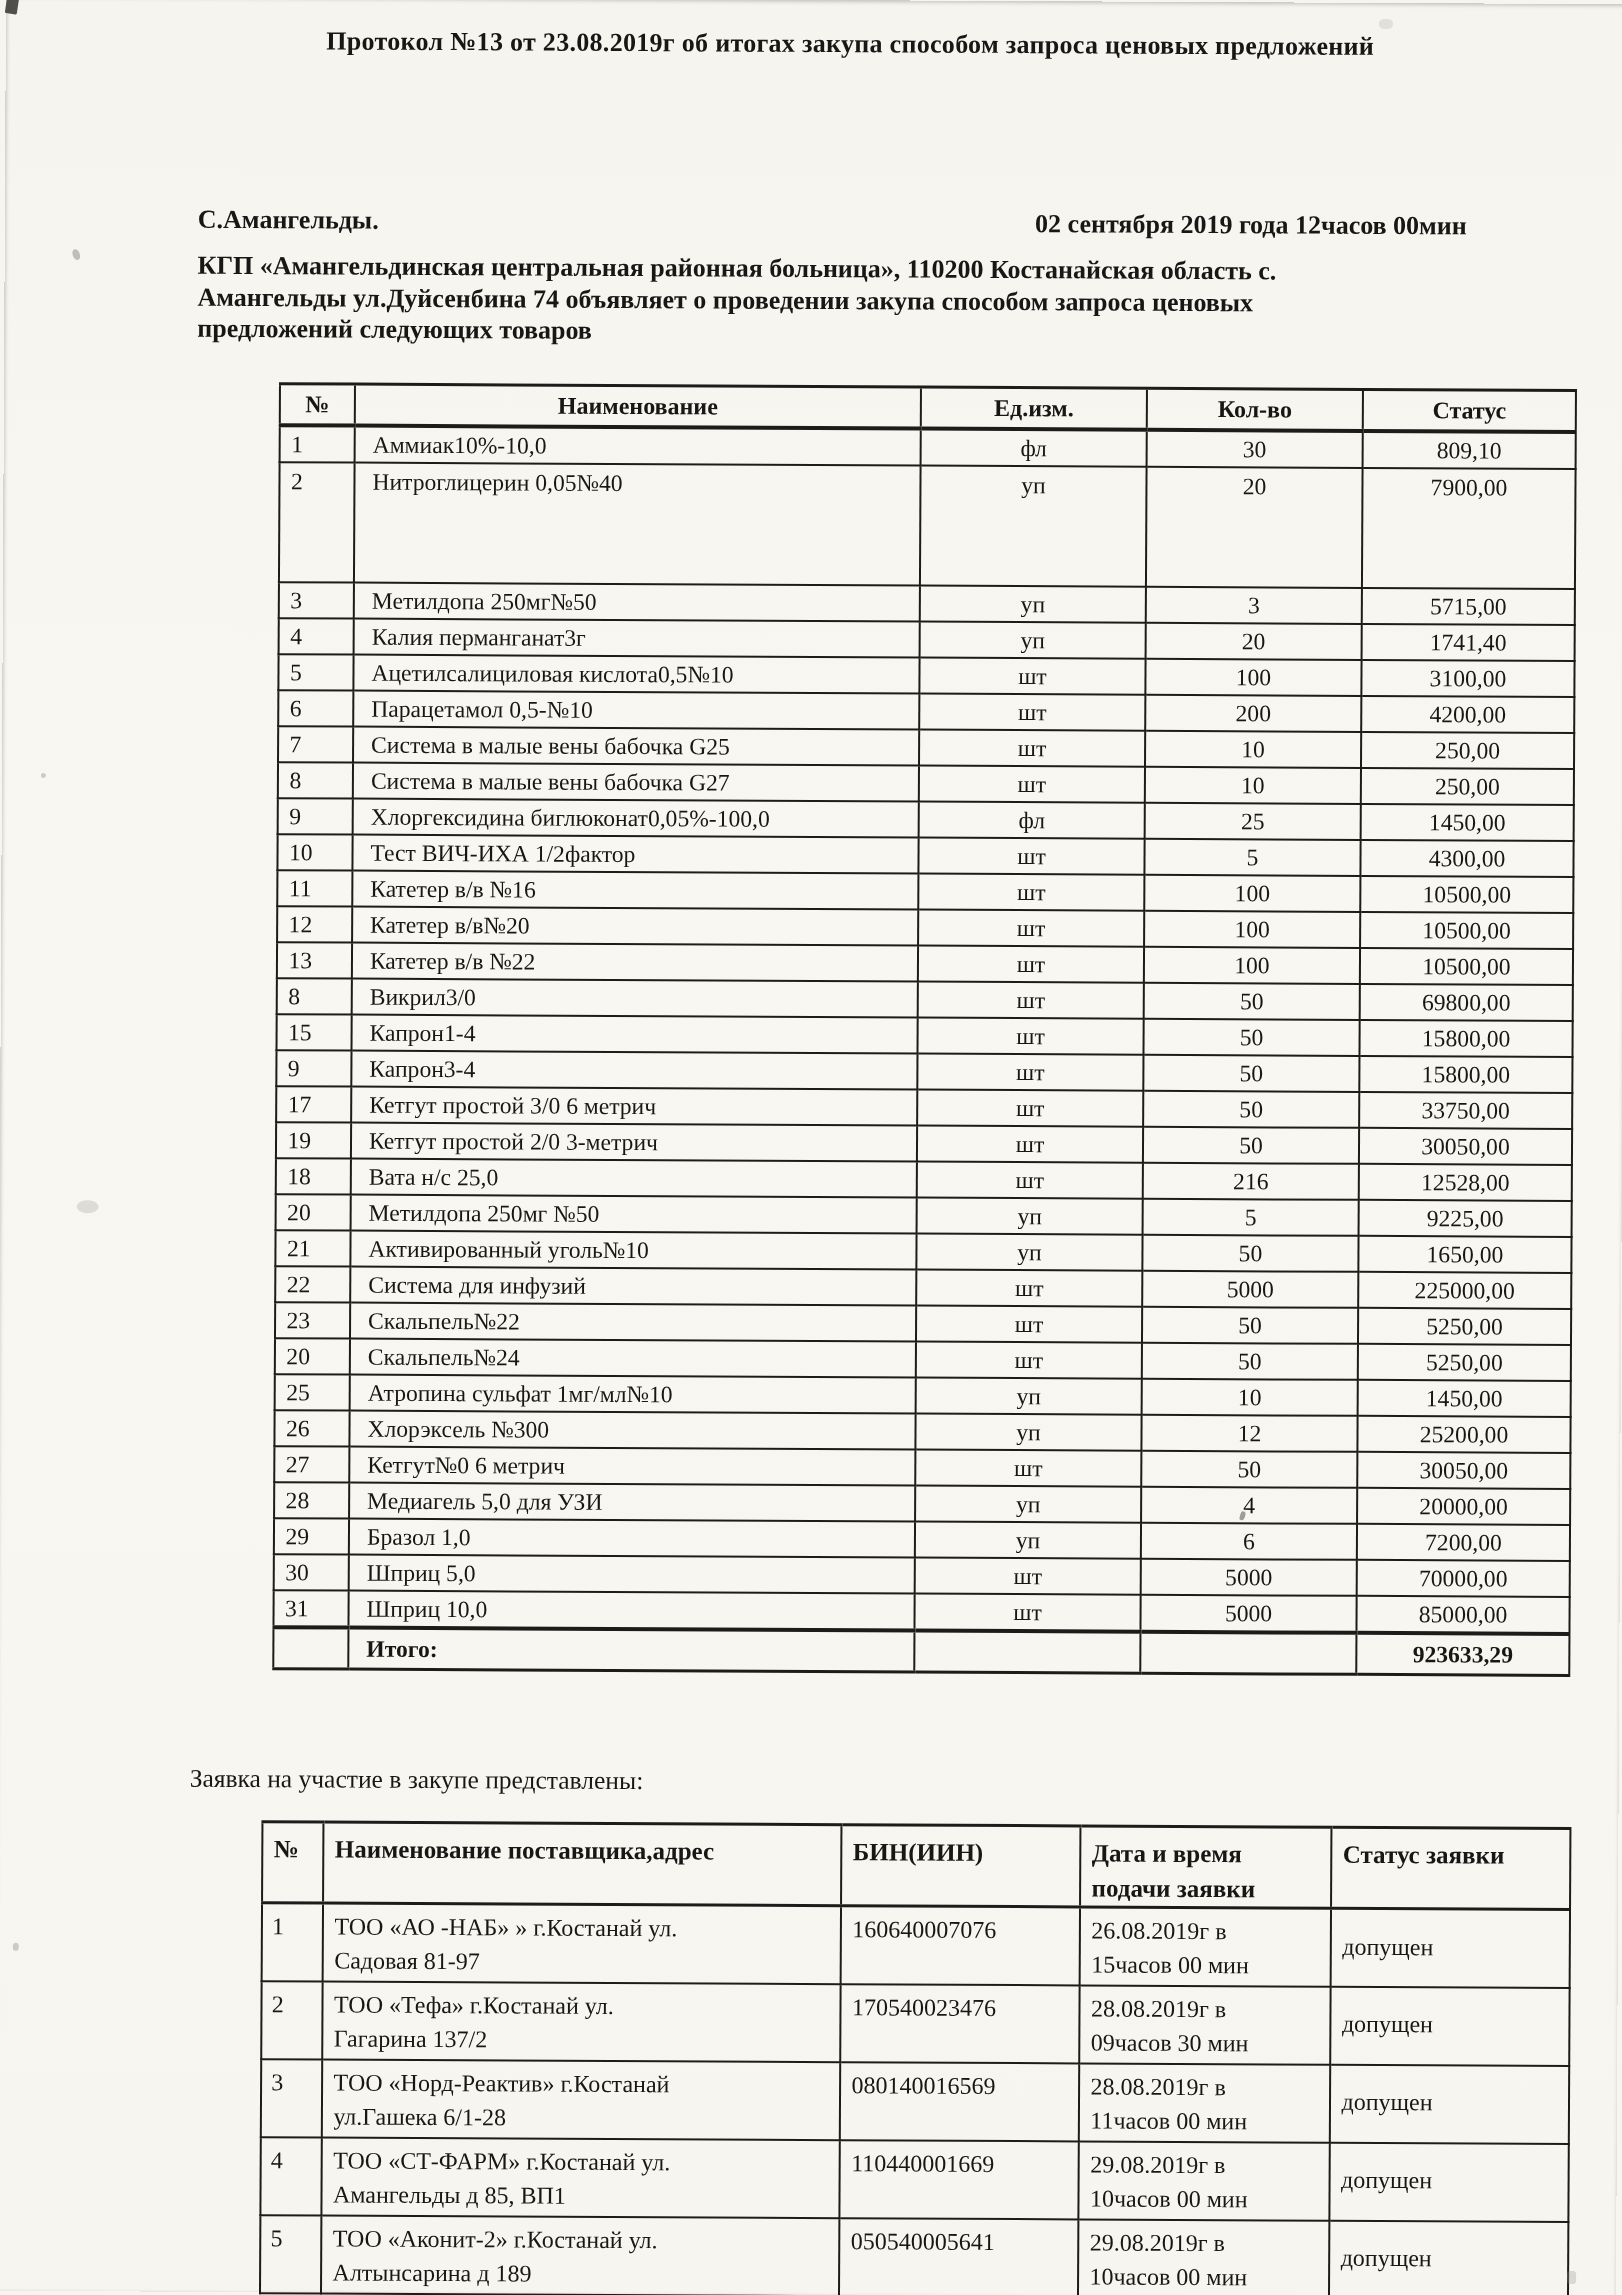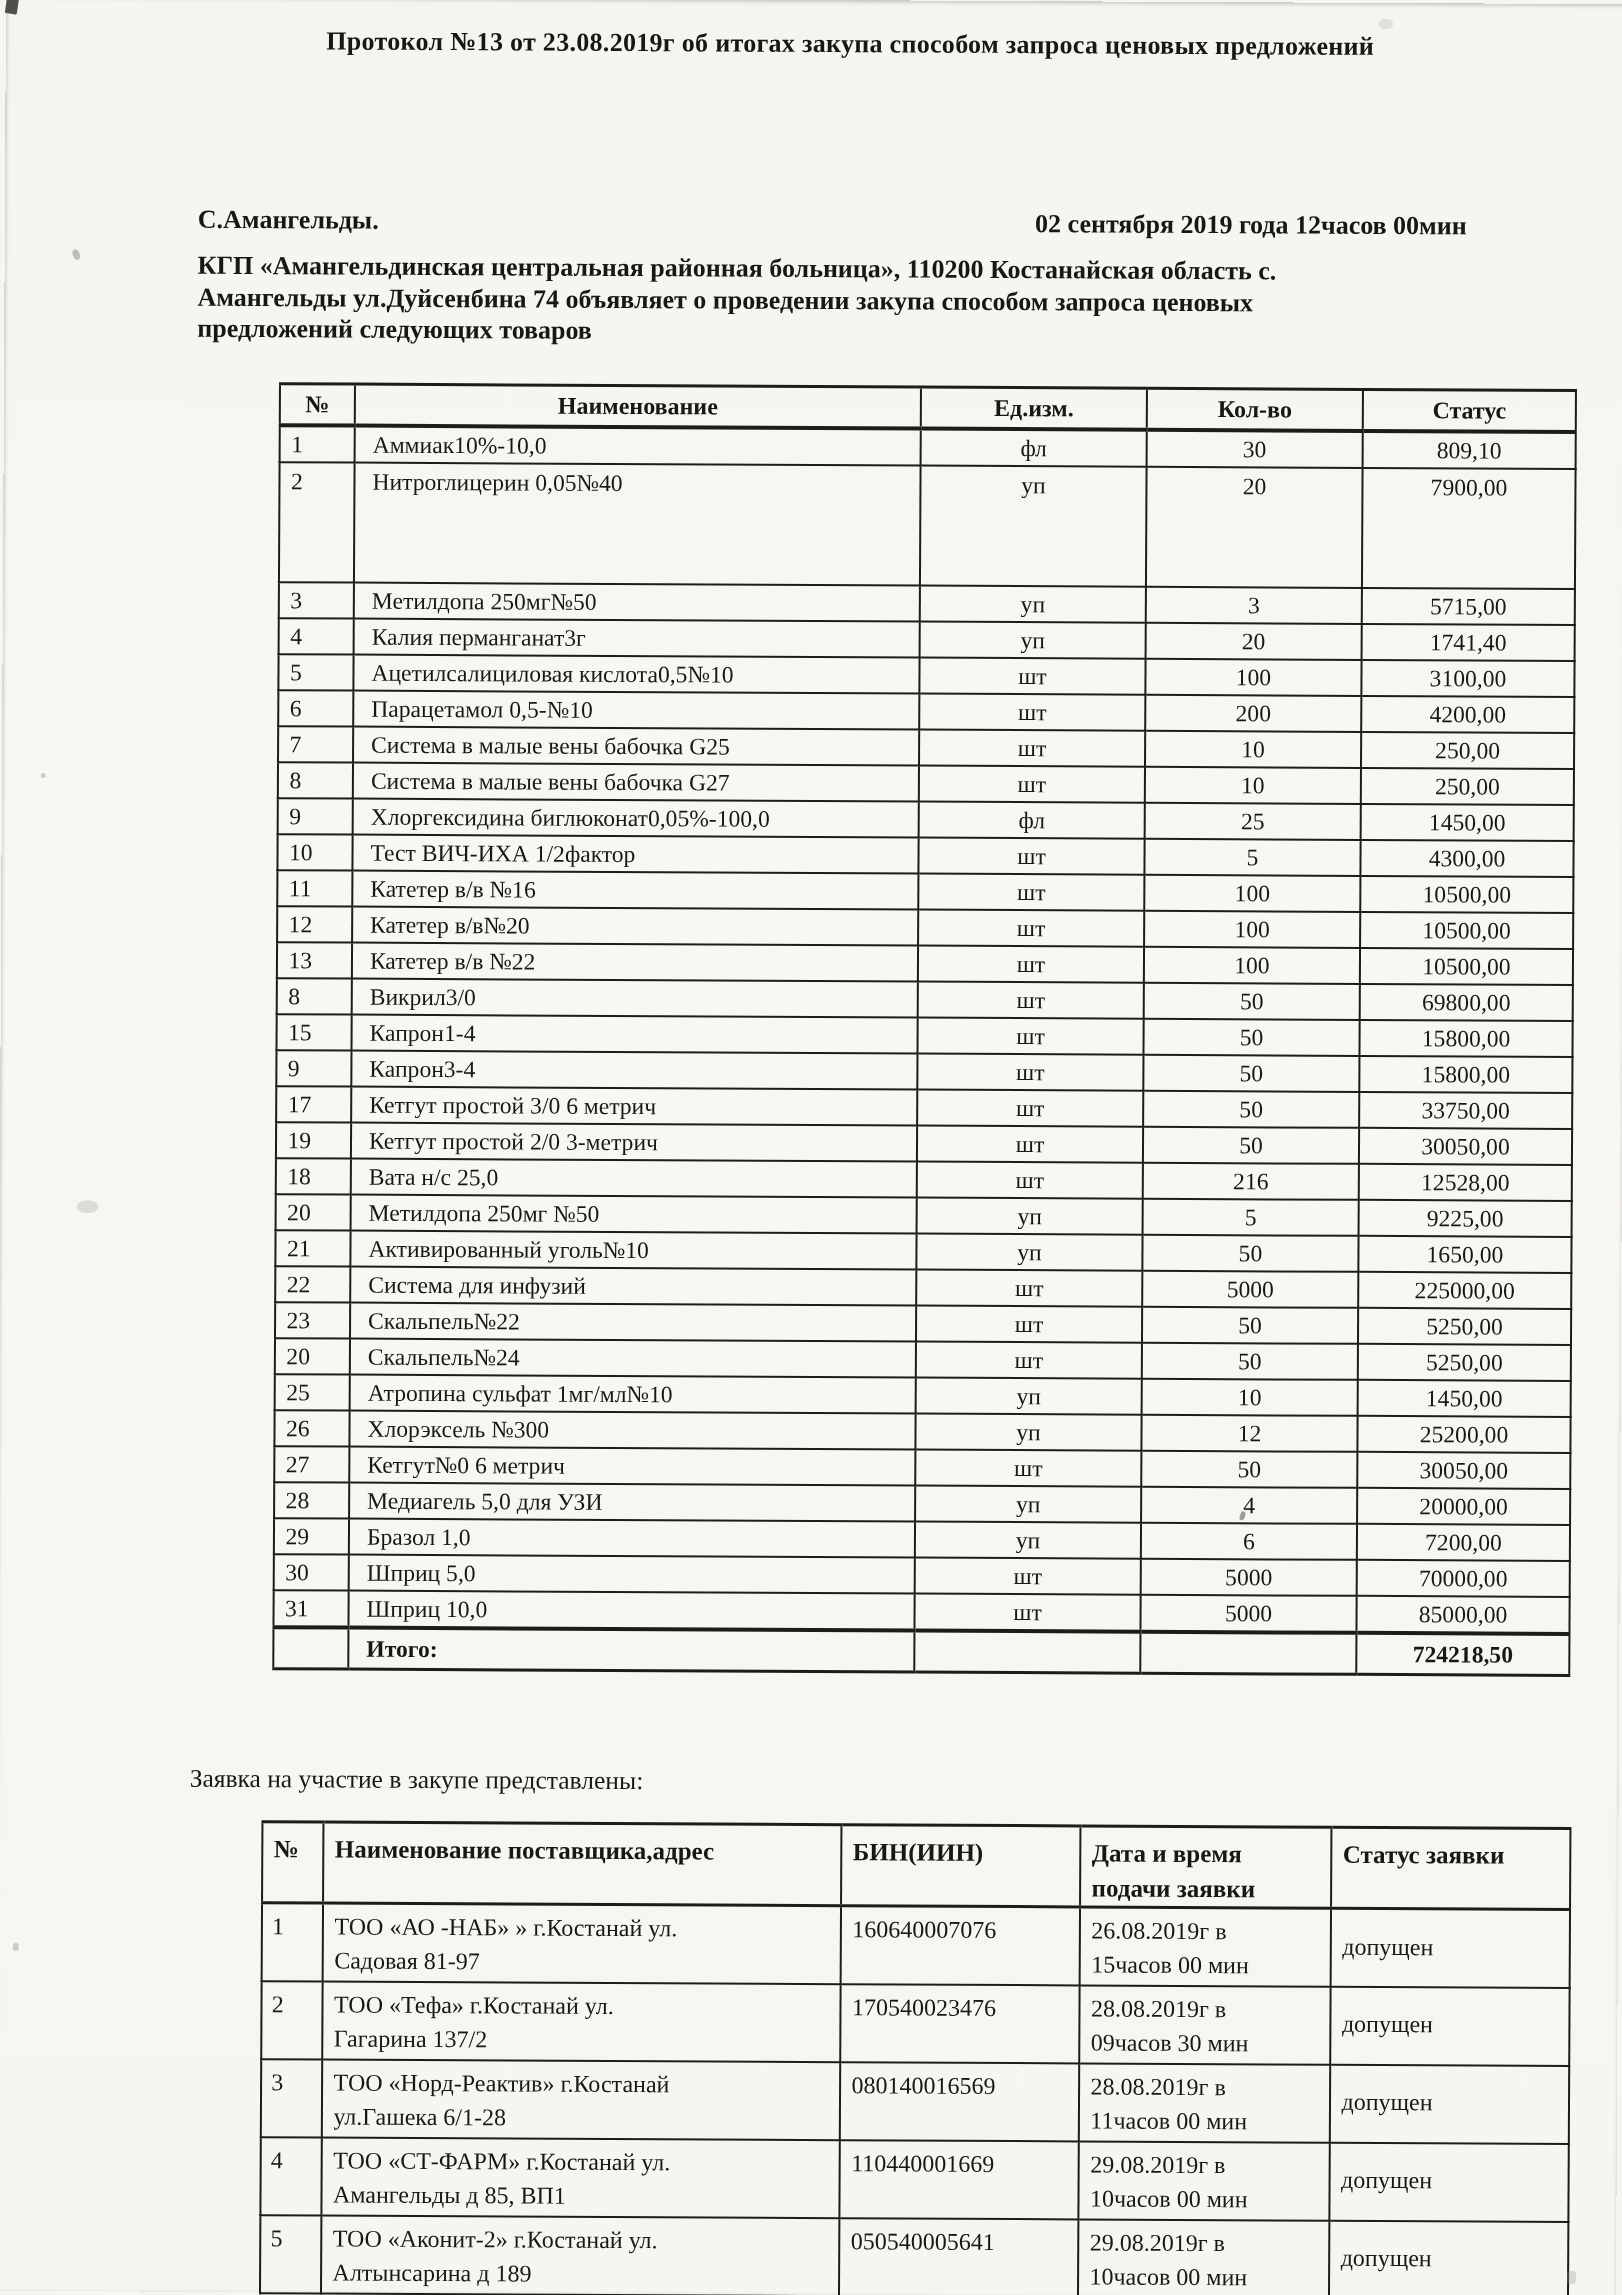--- a/index.html
+++ b/index.html
@@ -346,21 +346,21 @@
           <td class="c3">5000</td>
           <td class="c4">85000,00</td>
         </tr>
       </tbody>
     <tbody>
       <tr class="total-row">
         <td class="c0"></td>
         <td class="c1">Итого:</td>
         <td class="c2"></td>
         <td class="c3"></td>
-        <td class="c4">724218,50</td>
+        <td class="c4">923633,29</td>
       </tr>
     </tbody>
   </table>
 
   <div class="apps-caption">Заявка на участие в закупе представлены:</div>
 
   <table id="apps-table">
     <colgroup>
       <col style="width:61px">
         <col style="width:518px">

